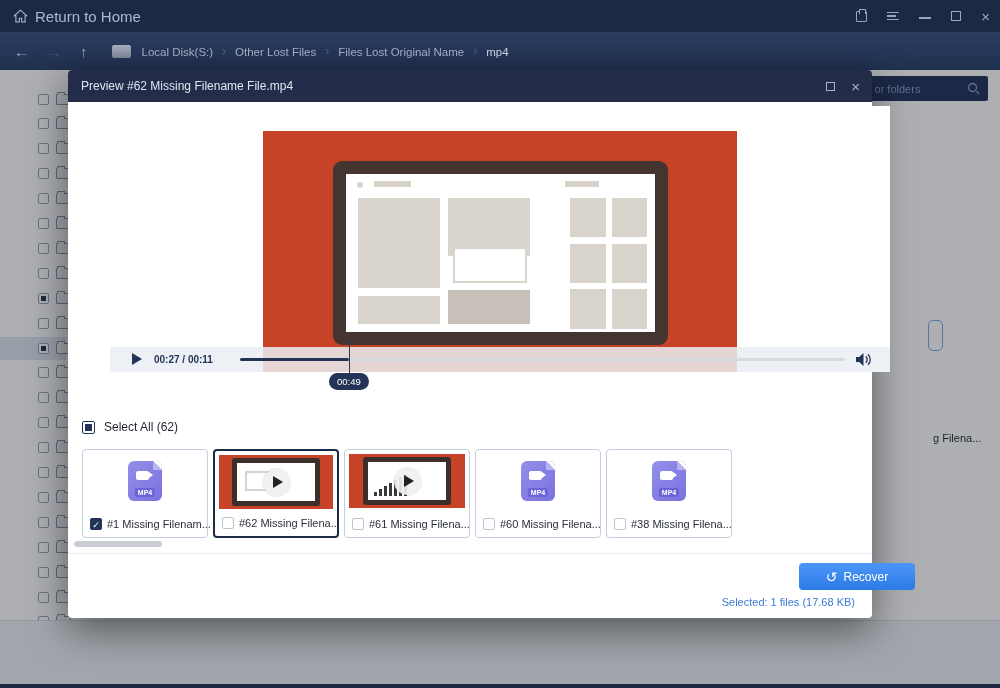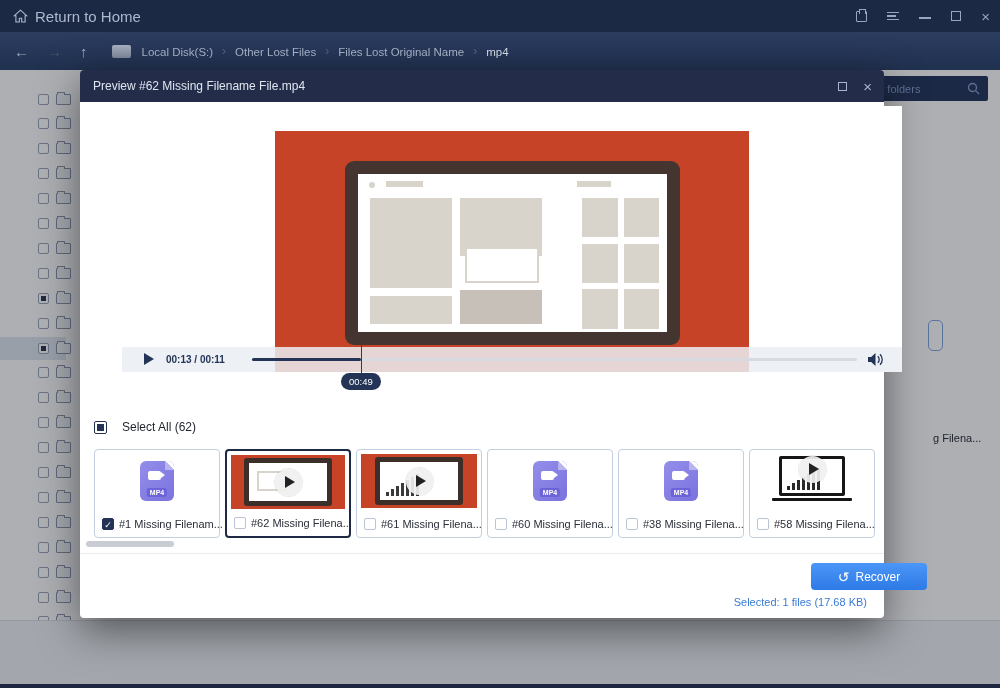--- a/index.html
+++ b/index.html
@@ -51,21 +51,21 @@
   
   .statusbar{position:absolute;left:0;top:620px;width:1000px;height:68px;background:#eef1f4;border-top:1px solid #d9dde3;}
   .recover-btn{display:flex;align-items:center;justify-content:center;gap:6px;background:linear-gradient(#4a96f8,#2e7ae6);border-radius:4px;color:#fff;font-size:12px;cursor:pointer;}
   .recover-btn .rot{font-size:14px;line-height:1;}
   .bottom-strip{position:absolute;left:0;top:684px;width:1000px;height:4px;background:#25304e;}
 
   
   .ovl{position:absolute;left:0;top:70px;width:1000px;height:618px;background:rgba(18,24,36,0.34);}
 
   
-  .modal{position:absolute;left:80px;top:70px;width:804px;height:548px;background:#fff;border-radius:4px;box-shadow:0 12px 40px rgba(0,0,0,0.5);}
+  .modal{position:absolute;left:68px;top:70px;width:804px;height:548px;background:#fff;border-radius:4px;box-shadow:0 12px 40px rgba(0,0,0,0.5);}
   .modal-head{position:absolute;left:0;top:0;width:100%;height:32px;background:#232d4a;border-radius:4px 4px 0 0;display:flex;align-items:center;}
   .modal-title{margin-left:13px;font-size:12px;color:#dfe5f0;}
   .modal-head-icons{position:absolute;right:12px;display:flex;align-items:center;gap:16px;color:#aab4cc;}
   .m-max{width:9px;height:9px;border:1px solid #aab4cc;}
   .m-close{font-size:15px;line-height:1;}
 
   
   .video-wrap{position:absolute;left:42px;top:36px;width:780px;height:266px;background:#fff;}
   .video{position:absolute;left:153px;top:25px;width:474px;height:241px;background:#c64327;}
   .tablet{position:absolute;left:70px;top:30px;width:335px;height:184px;background:#453530;border-radius:9px;}
@@ -79,21 +79,21 @@
   .player-bar{position:absolute;left:42px;top:277px;width:780px;height:25px;background:rgba(234,238,243,0.85);}
   .play-btn{position:absolute;left:22px;top:6px;width:0;height:0;border-left:10px solid #233457;border-top:6px solid transparent;border-bottom:6px solid transparent;cursor:pointer;}
   .p-time{position:absolute;left:44px;top:7px;font-size:10px;color:#233457;font-weight:bold;}
   .track{position:absolute;left:130px;top:11px;width:605px;height:3px;background:#d7dbe1;border-radius:2px;cursor:pointer;}
   .track-fill{height:3px;background:#233457;border-radius:2px;}
   .scrub-line{position:absolute;top:-7px;width:1px;height:34px;background:#2a3a5c;}
   .scrub-tip{position:absolute;top:26px;width:40px;height:17px;background:#233457;border-radius:9px;color:#fff;font-size:9.5px;display:flex;align-items:center;justify-content:center;}
   .volume{position:absolute;right:18px;top:5px;cursor:pointer;}
 
   
-  .select-all{position:absolute;left:14px;top:350px;display:flex;align-items:center;gap:15px;}
+  .select-all{position:absolute;left:14px;top:350px;display:flex;align-items:center;gap:9px;}
   .sa-cb{width:13px;height:13px;border:1px solid #233457;border-radius:2px;background:#fff;position:relative;cursor:pointer;}
   .sa-cb::after{content:'';position:absolute;left:2px;top:2px;width:7px;height:7px;background:#233457;}
   .sa-label{font-size:12px;color:#1e232e;}
 
   
   .thumb-strip{position:absolute;left:14px;top:379px;display:flex;gap:5px;}
   .thumb-card{width:126px;height:89px;background:#fff;border:1px solid #c3cfdf;border-radius:4px;position:relative;cursor:pointer;}
   .thumb-card.active{border:2px solid #1e2a44;}
   .thumb-img{position:absolute;left:4px;top:4px;right:4px;height:54px;display:flex;align-items:center;justify-content:center;overflow:hidden;}
   .thumb-img.orange{background:#c64327;}
@@ -325,21 +325,21 @@
             <div class="blk" style="left:86%;top:44%;width:11.5%;height:25%;"></div>
             <div class="blk" style="left:72.5%;top:73%;width:11.5%;height:25%;"></div>
             <div class="blk" style="left:86%;top:73%;width:11.5%;height:25%;"></div>
           </div>
         </div>
       </div>
     </div>
 
     <div class="player-bar">
       <div class="play-btn"></div>
-      <span class="p-time">00:13 / 00:11</span>
+      <span class="p-time">00:27 / 00:11</span>
       <div class="track">
         <div class="track-fill" style="width: 18%;"></div>
       </div>
       <div class="scrub-line" style="left: 238.9px;"></div>
       <div class="scrub-tip" style="left: 218.9px;">00:49</div>
       <div class="volume">
         <svg width="17" height="15" viewBox="0 0 17 15">
             <path d="M1 5h3.2L8.5 1v13L4.2 10H1z" fill="#233457"></path>
             <path d="M10.8 4.2a4.6 4.6 0 0 1 0 6.6" stroke="#233457" stroke-width="1.3" fill="none"></path>
             <path d="M13 2.2a7.4 7.4 0 0 1 0 10.6" stroke="#233457" stroke-width="1.3" fill="none"></path>
@@ -414,41 +414,20 @@
             <div class="mp4icon">
               <i class="cam"></i>
               <b class="mp4badge">MP4</b>
             </div>
           </div>
           <div class="thumb-label">
             <span class="t-cb"></span>
             <span class="t-txt">#38 Missing Filena...</span>
           </div>
         </div>
-        <div class="thumb-card">
-          <div class="thumb-img">
-            <div class="laptop">
-              <div class="lap-frame">
-                <span class="bar" style="height:4px"></span>
-                <span class="bar" style="height:7px"></span>
-                <span class="bar" style="height:10px"></span>
-                <span class="bar" style="height:13px"></span>
-                <span class="bar" style="height:16px"></span>
-                <span class="bar" style="height:19px"></span>
-                <span class="bar" style="height:22px"></span>
-              </div>
-              <div class="lap-base"></div>
-              <div class="play-circle"></div>
-            </div>
-          </div>
-          <div class="thumb-label">
-            <span class="t-cb"></span>
-            <span class="t-txt">#58 Missing Filena...</span>
-          </div>
-        </div>
       </div>
 
     <div class="thumb-scroll"></div>
     <div class="modal-footer-line"></div>
     <div class="recover-btn m-recover">
       <span class="rot">↺</span>
       <span>Recover</span>
     </div>
     <div class="m-selected">Selected: 1 files (17.68 KB)</div>
   </div>

